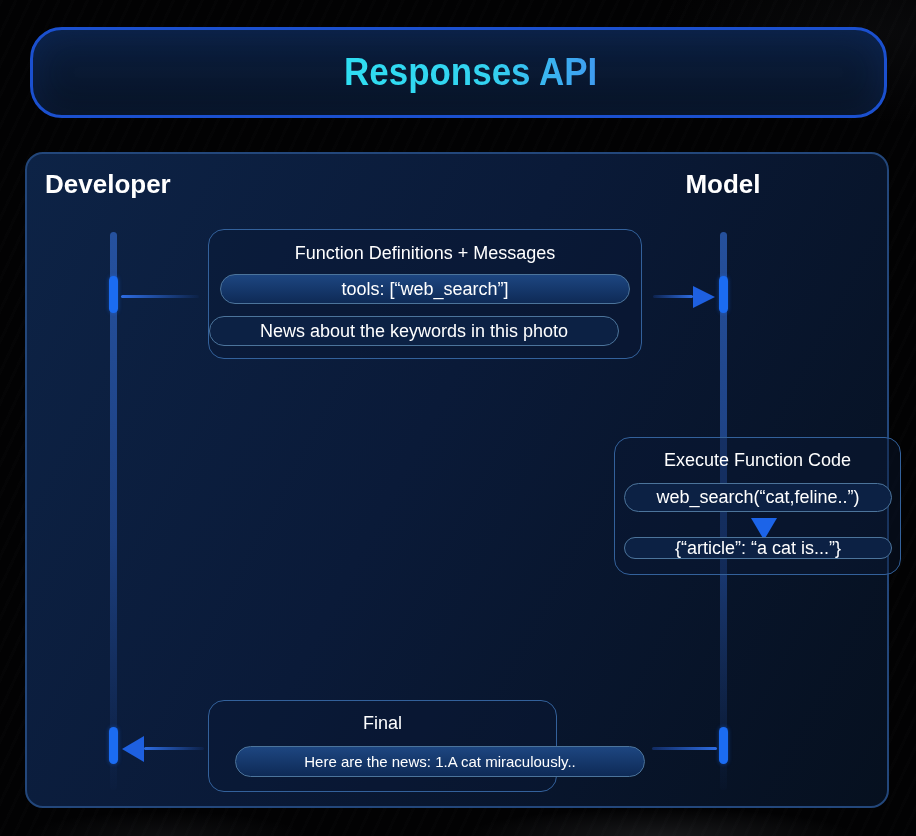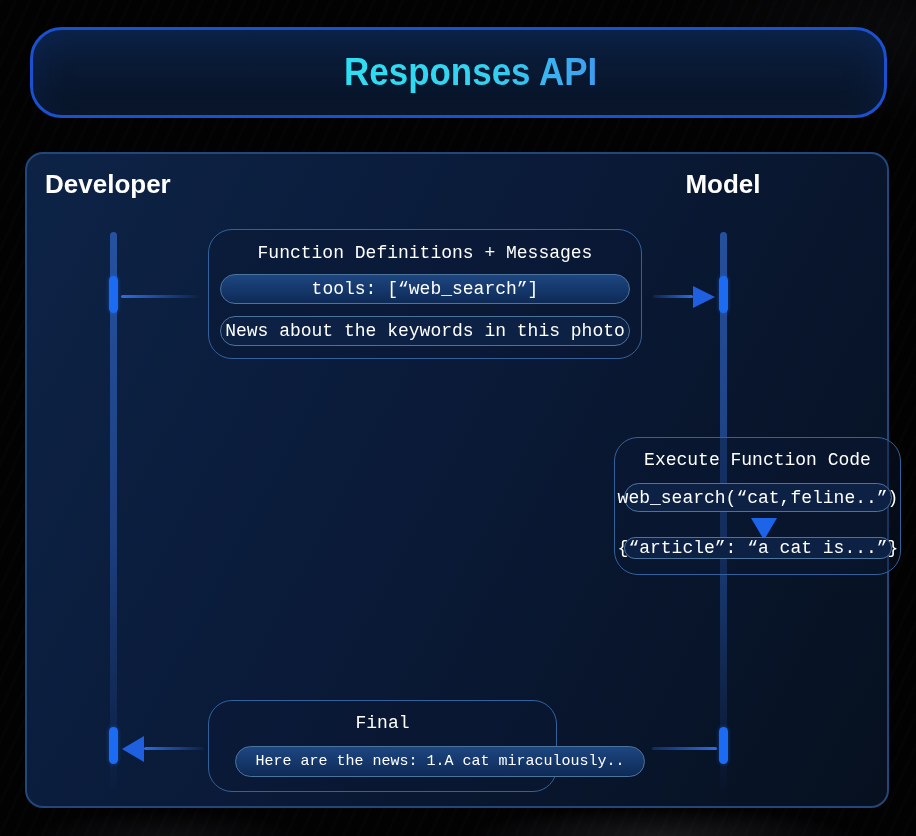--- a/index.html
+++ b/index.html
@@ -62,36 +62,35 @@
   .arrow-right { position:absolute; width:0; height:0;
     border-top:11px solid transparent; border-bottom:11px solid transparent;
     border-left:22px solid #1e60e0; left:693px; top:285.5px; }
   .arrow-left { position:absolute; width:0; height:0;
     border-top:13px solid transparent; border-bottom:13px solid transparent;
     border-right:22px solid #1e60e0; left:122px; top:735.5px; }
   .arrow-down { position:absolute; width:0; height:0;
     border-left:13px solid transparent; border-right:13px solid transparent;
     border-top:22px solid #1c64e8; }
   .flow-box {
-    position:absolute; border:1.5px solid #33619b; border-radius:24px;
+    position:absolute; border:1.5px solid #33619b; border-radius:16px;
     background: rgba(10,25,52,0.42);
-    font-family: Liberation Mono, monospace;
   }
   .flow-title { color:#fff; font-size:18px; text-align:center; position:absolute; width:100%; }
   .pill {
     position:absolute; border-radius:16px; border:1.5px solid #4c749b;
     color:#fff; font-size:18px; display:flex; align-items:center; justify-content:center;
     white-space:nowrap;
   }
   .pill-bright { background: linear-gradient(180deg, #1d4681 0%, #0e2a56 100%); }
   .pill-dark { background: #0c2144; }
   #box-function { left:208px; top:229px; width:434px; height:130px; }
   #box-function .flow-title { top:13px; }
   #fn-pill-1 { left:11px; top:44px; width:410px; height:30px; }
-  #fn-pill-2 { left:11px; top:86px; width:410px; height:30px; }
+  #fn-pill-2 { left:0; top:86px; width:410px; height:30px; }
   #box-execute { left:575px; top:437px; width:287px; height:138px;margin-left:39px; }
   #box-execute .flow-title { top:12px; }
   #ex-pill-1 { left:9px; top:45px; width:268px; height:29px; }
   #ex-arrow { left:136px; top:80px; }
   #ex-pill-2 { left:9px; top:99px; width:268px; height:22px; }
   #box-final { left:208px; top:700px; width:349px; height:92px; }
   #box-final .flow-title { top:12px; }
   #final-pill-1 { left:26px; top:45px; width:410px; height:31px; font-size:15px; }
 </style>
 </head>

